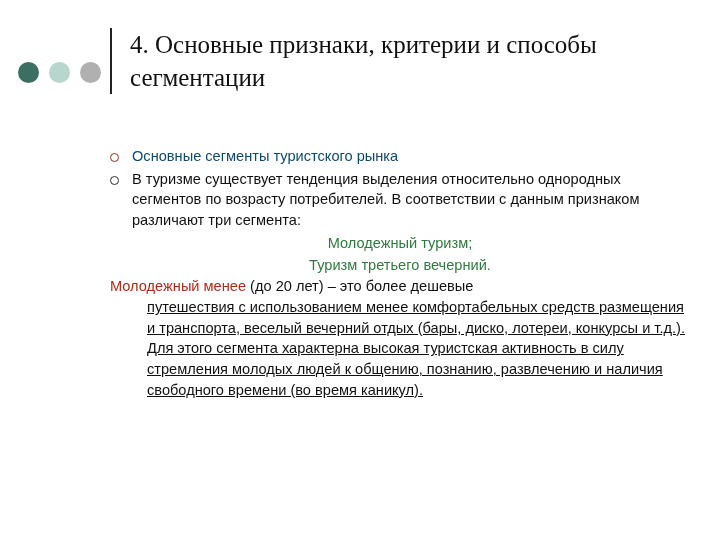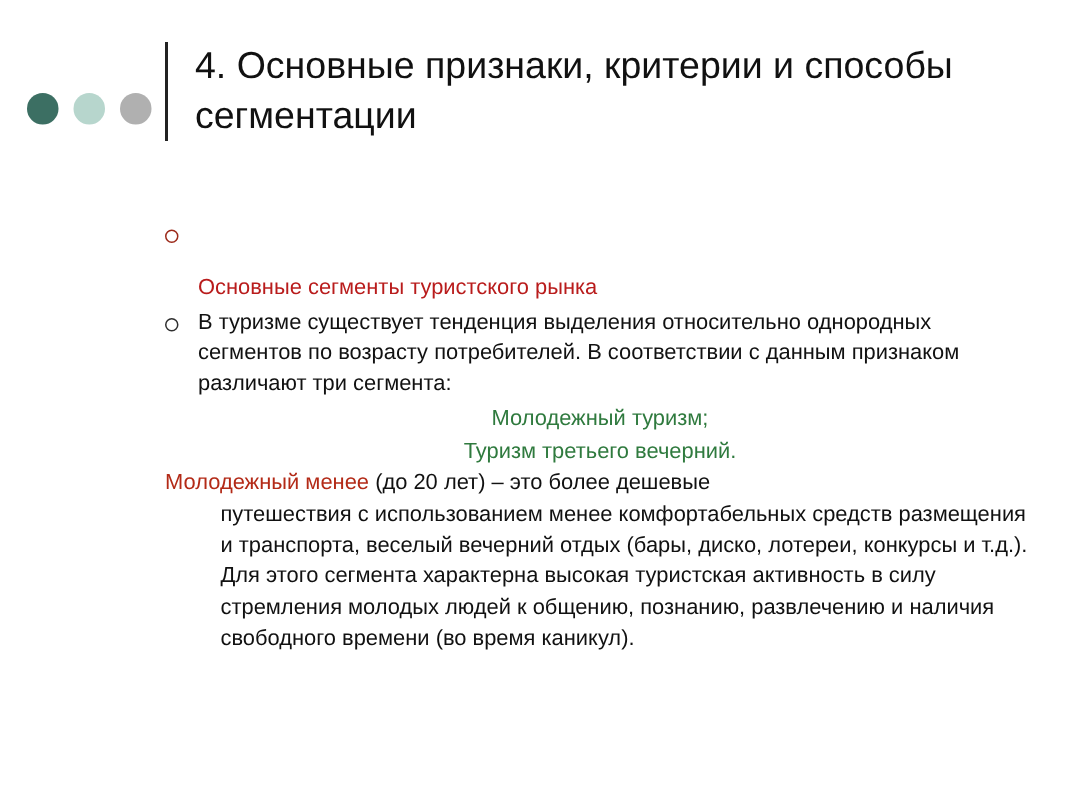--- a/index.html
+++ b/index.html
@@ -47,20 +47,21 @@
     padding-left: 18px;
     border-left: 2px solid #222222;
     box-sizing: border-box;
   }
   .title {
     font-size: 25px;
     line-height: 1.32;
     color: #111111;
     font-weight: normal;
     margin: 0;
+    font-family: Liberation Serif, serif;
   }
 
   
   .body {
     position: absolute;
     left: 110px;
     top: 146px;
     width: 580px;
   }
 
@@ -80,22 +81,21 @@
   }
   .bullet-mark.dark {
     border-color: #2f2f2f;
   }
   .bullet-text {
     font-size: 14.6px;
     line-height: 1.42;
     color: #111111;
   }
   .bullet-text.red {
-    color: #b91c1c;
-    margin-top: 36px;
+    color: #0c4a6e;
   }
 
   .plain-line {
     font-size: 14.6px;
     line-height: 1.42;
     margin-left: 0px;
     margin-bottom: 1px;
   }
   .plain-line.green { color: #2f7a3e; text-align: center; }
 
@@ -103,20 +103,21 @@
     font-size: 14.6px;
     line-height: 1.42;
     color: #111111;
   }
   .para-red-block .lead {
     color: #b32a17;
   }
   .para-red-block .rest-indent {
     display: block;
     padding-left: 37px;
+    text-decoration: underline;
   }
   .first-line-hang {
     display: block;
     text-indent: 0;
   }
 </style>
 </head>
 <body>
 
 <div class="slide">

